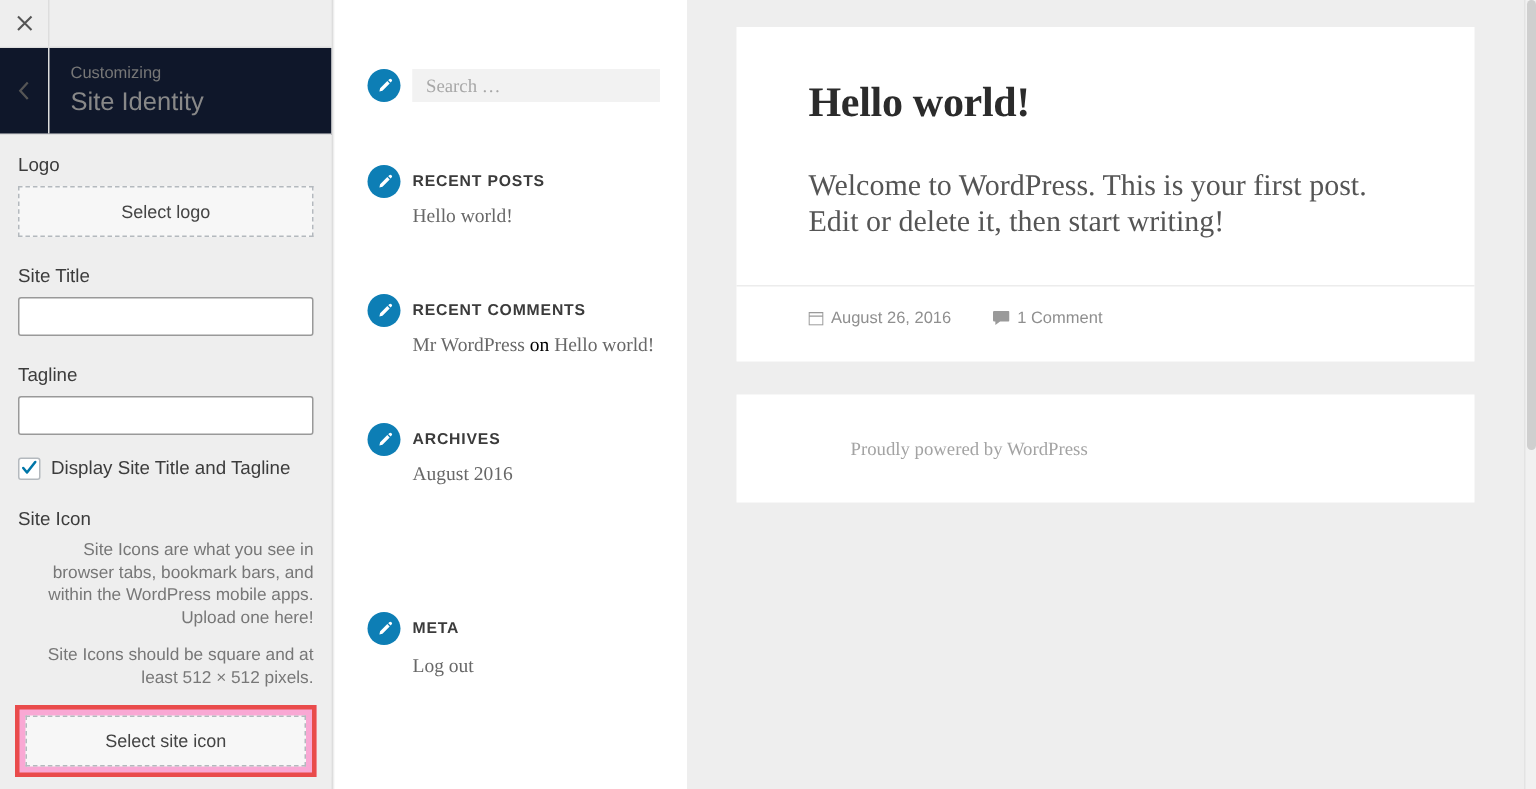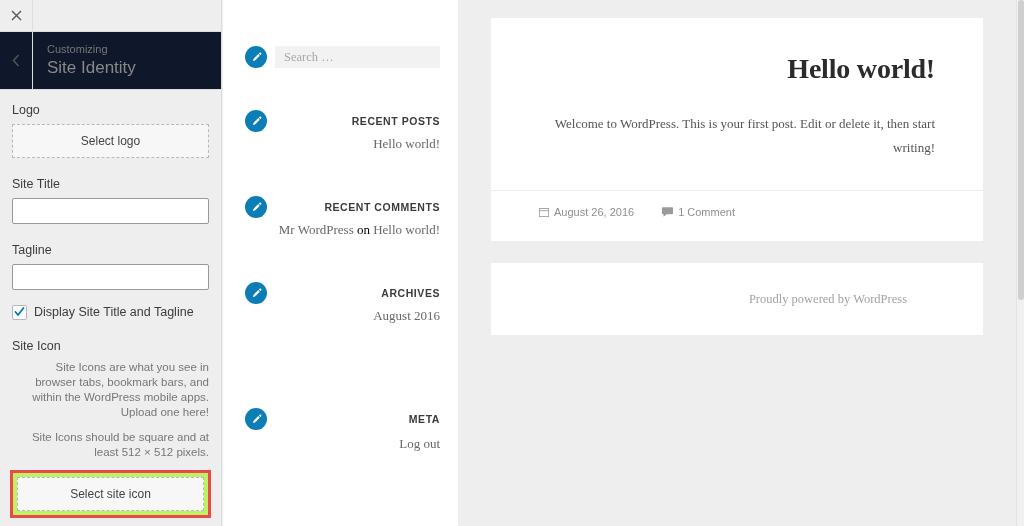--- a/index.html
+++ b/index.html
@@ -84,27 +84,27 @@
   .cb-label{font-size:12.5px;color:#3c3c3c;line-height:16px;}
 
   .desc{
     font-size:11.5px;color:#777;line-height:15px;
     margin:0 0 10px 0;
     text-align:right;
   }
 
   .highlight-box{
     border:3px solid #e94b4b;padding:4px;margin:0 -2px;
-    box-sizing:border-box;background:#bef264;
+    box-sizing:border-box;background:#f9a8d4;
   }
 
   
   .preview{
     position:absolute;left:223px;top:0;width:793px;height:526px;
-    background:#fff;overflow:hidden;text-align:right;
+    background:#fff;overflow:hidden;
   }
   .pv-sidebar{
     position:absolute;left:0;top:0;width:235px;height:526px;background:#fff;
     padding:0;box-sizing:border-box;
   }
   .widget{position:relative;padding-left:38px;margin:0 18px 0 14px;}
   .edit-pencil{
     position:absolute;left:8px;top:0;width:22px;height:22px;border-radius:50%;
     background:#0d7eb5;display:flex;align-items:center;justify-content:center;
     box-shadow:0 0 0 2px #fff;cursor:pointer;
@@ -130,21 +130,21 @@
   .pv-main{
     position:absolute;left:235px;top:0;right:0;height:526px;
     background:#eeeeee;padding:18px 33px 0 33px;box-sizing:border-box;
   }
   .article{background:#fff;padding:34px 48px 30px 48px;}
   .article h1{
     font-family:"Liberation Serif",serif;font-size:28px;line-height:34px;
     color:#2b2b2b;margin:0 0 26px 0;font-weight:bold;letter-spacing:-.2px;
   }
   .article p{
-    font-family:"Liberation Serif",serif;font-size:13px;line-height:24px;
+    font-family:"Liberation Serif",serif;font-size:20px;line-height:24px;
     color:#555;margin:0;
   }
   .entry-footer{
     background:#fff;border-top:1px solid #ececec;padding:14px 48px 22px 48px;
     display:flex;align-items:center;gap:28px;
   }
   .meta-chunk{
     display:flex;align-items:center;gap:5px;
     font-size:11px;color:#8f8f8f;line-height:14px;
   }

